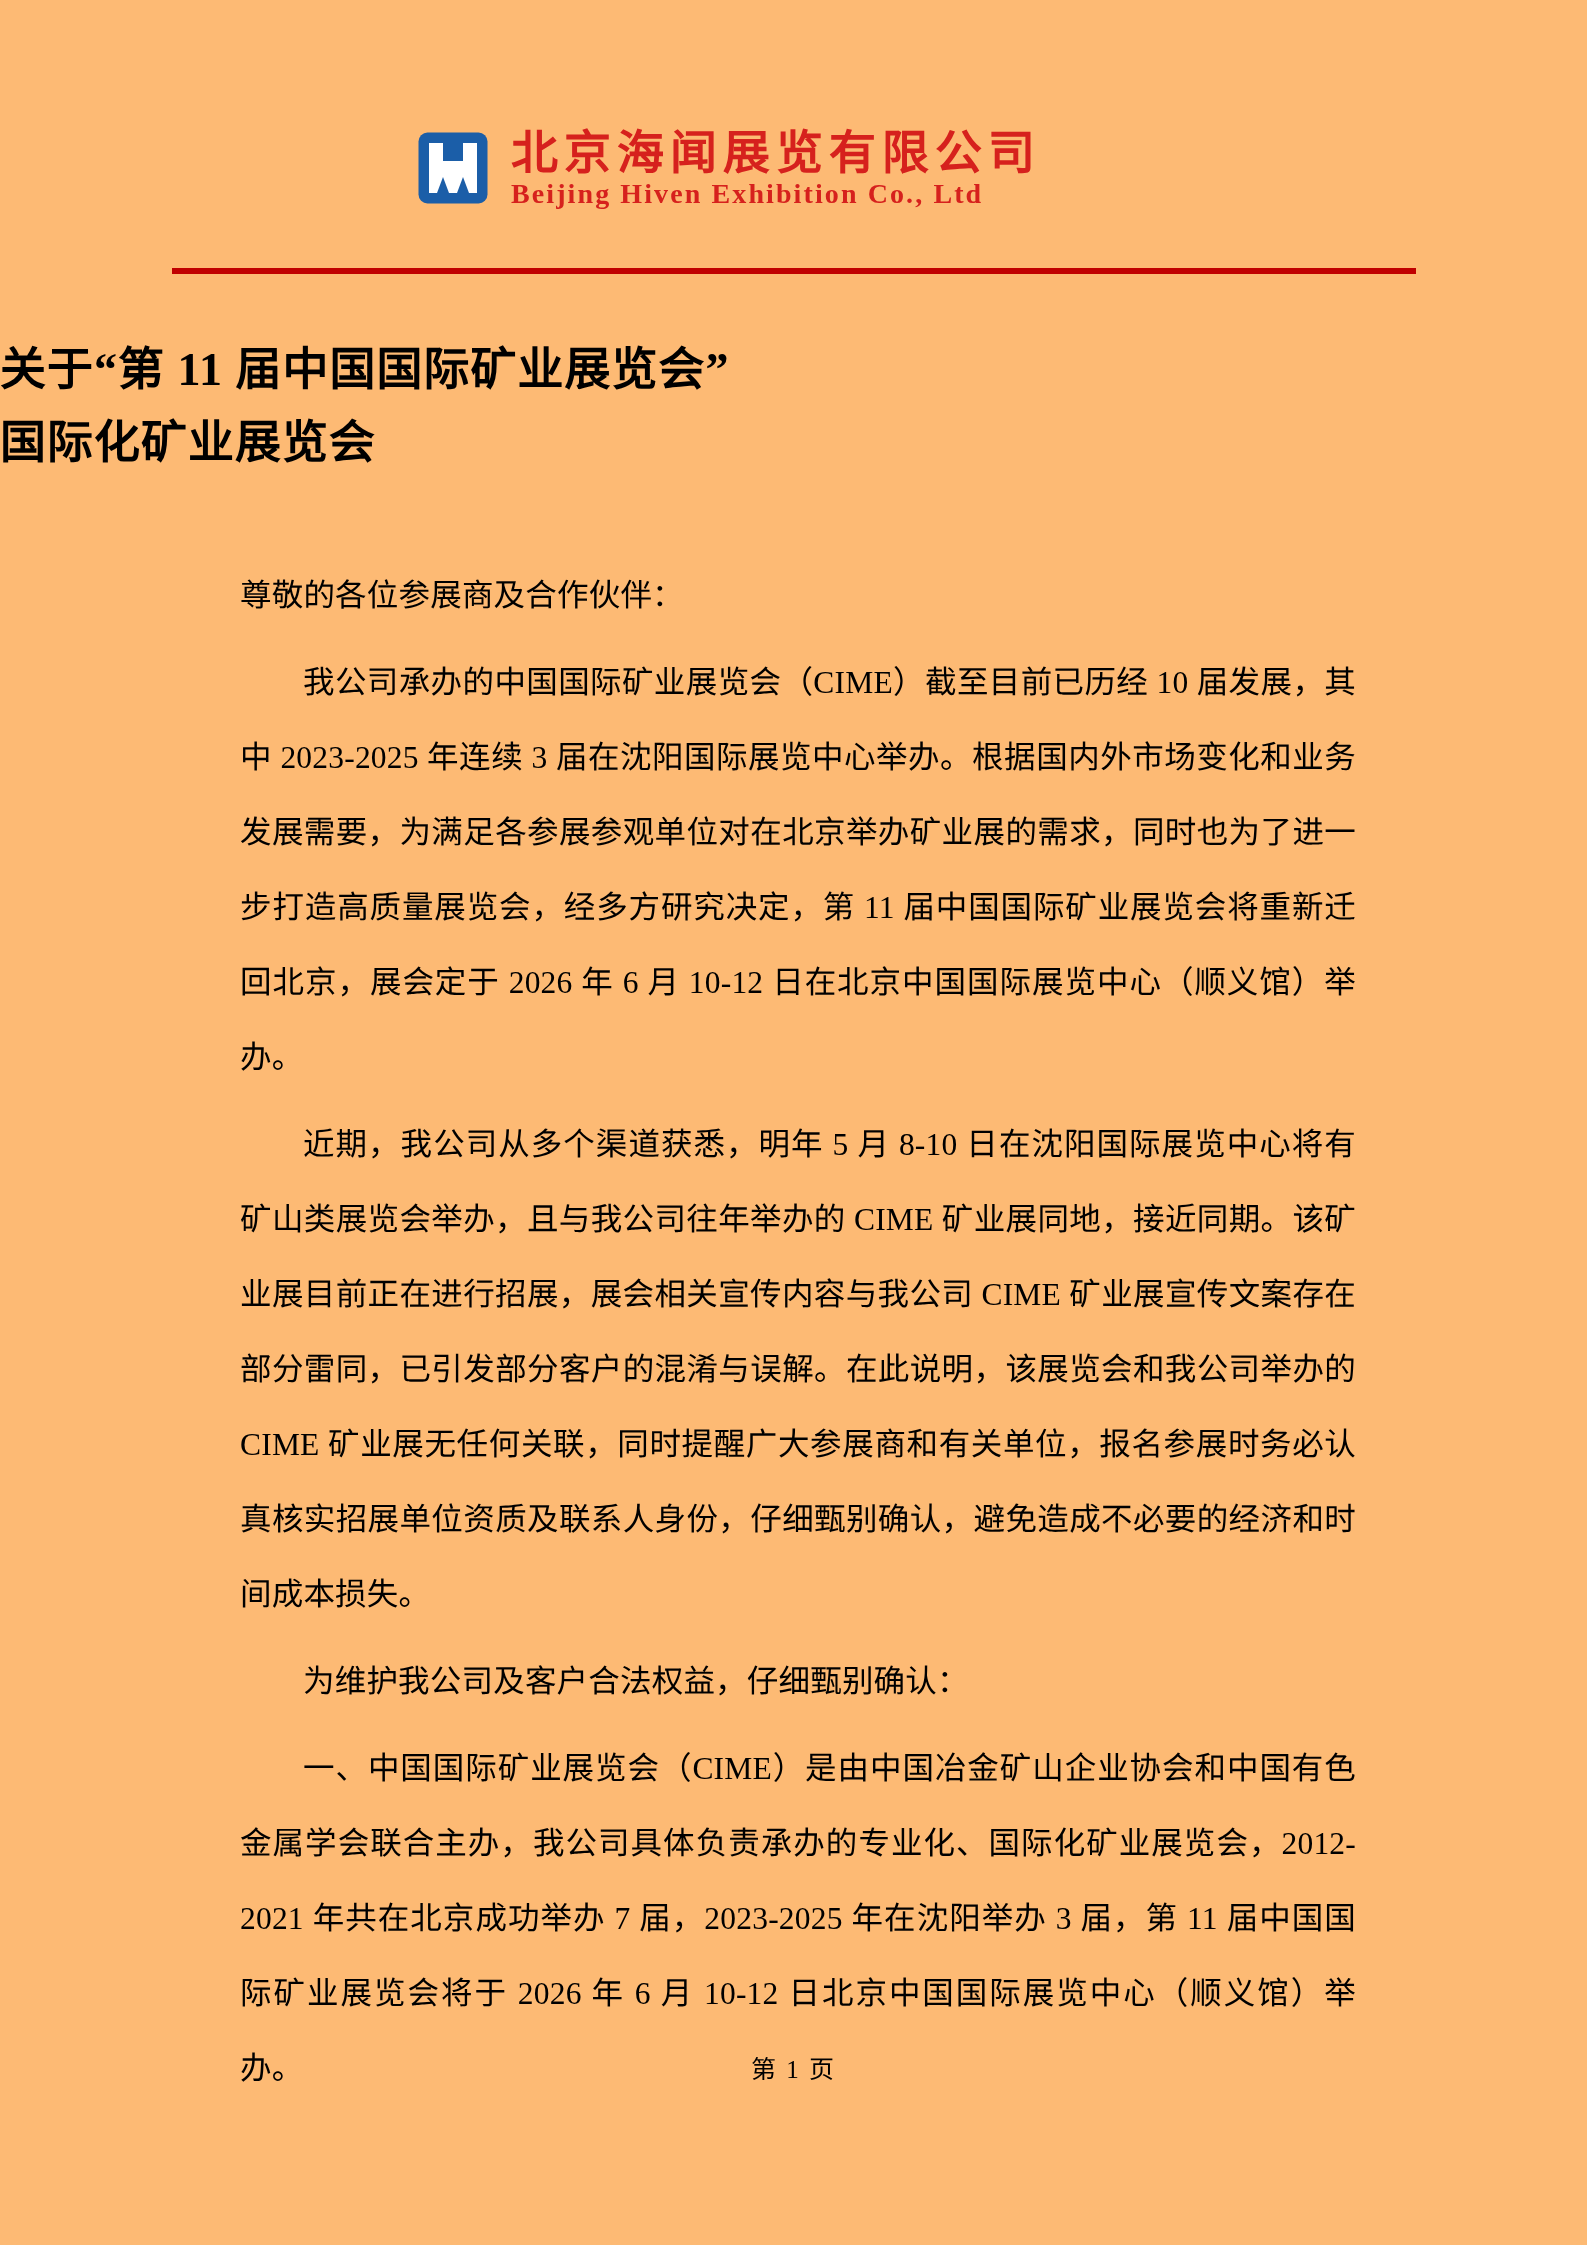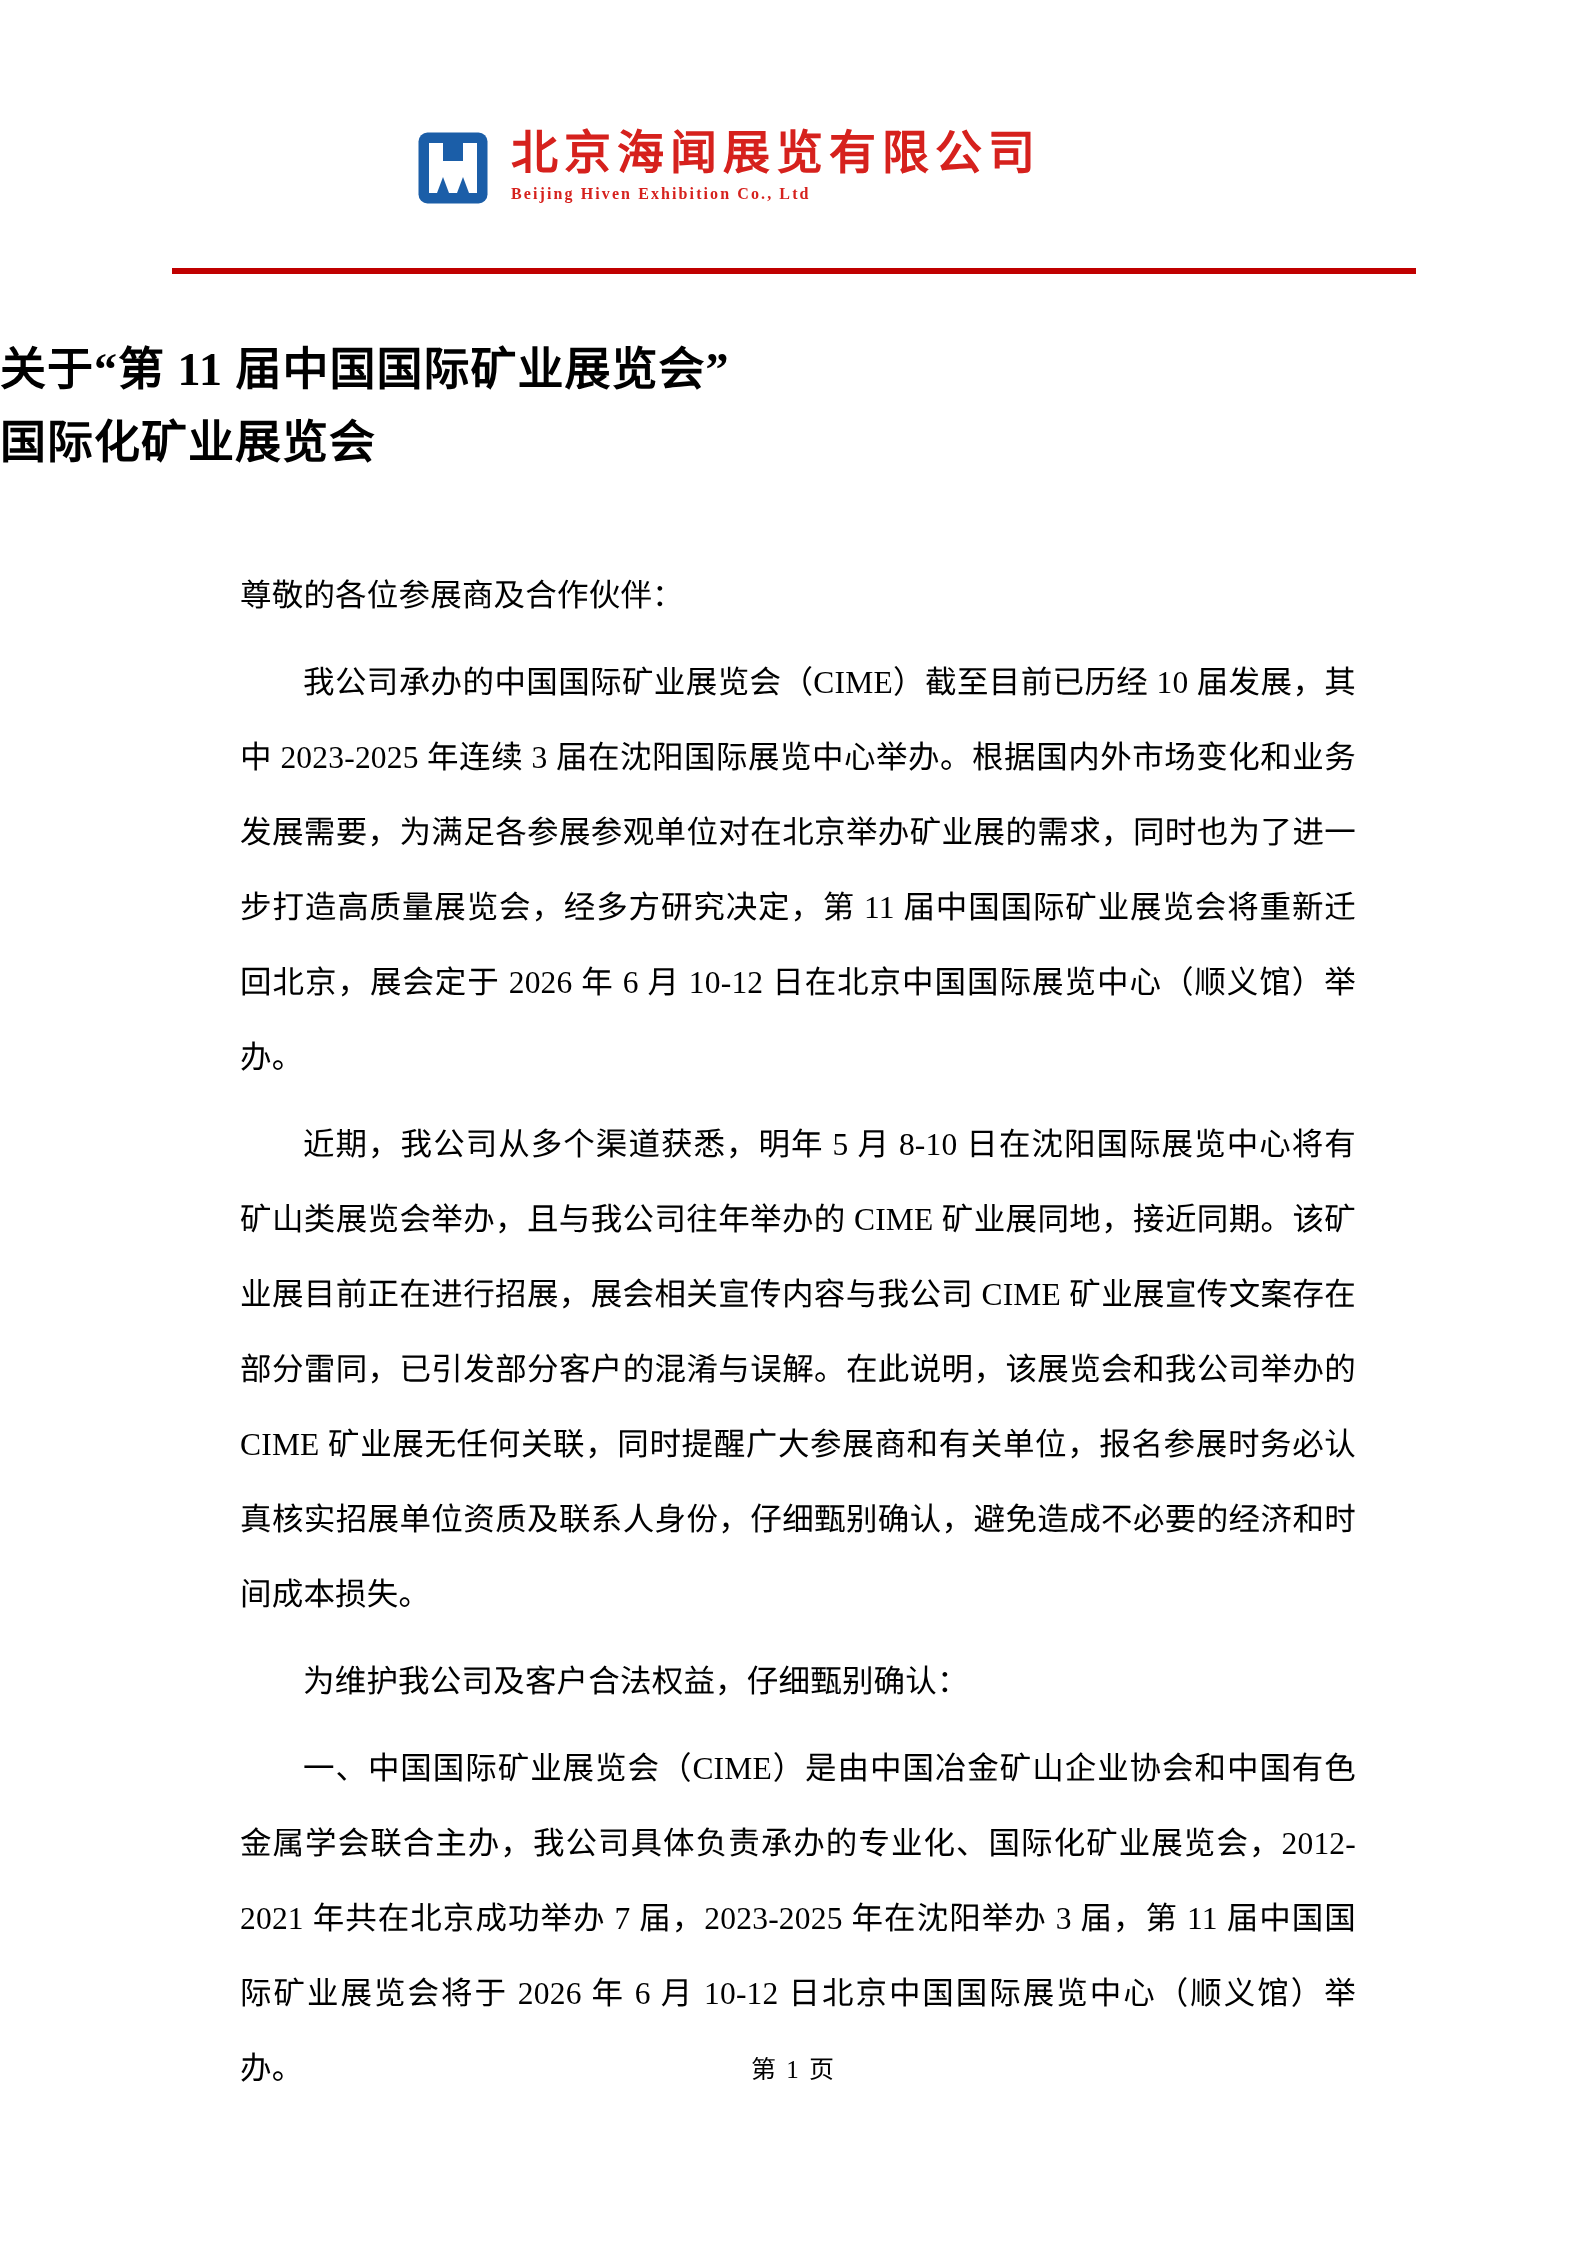--- a/index.html
+++ b/index.html
@@ -6,21 +6,21 @@
   html, body {
     margin: 0;
     padding: 0;
     background: #8a8a8a;
   }
   .page {
     position: relative;
     width: 1587px;
     height: 2245px;
     margin: 0 auto;
-    background: #ffffff;
+    background: #fdba74;
     overflow: hidden;
     font-family: "Liberation Serif", "DejaVu Serif", serif;
     color: #000000;
     box-sizing: border-box;
   }
 
   
   .letterhead {
     position: absolute;
     left: 0;
@@ -51,21 +51,21 @@
     font-family: "Liberation Serif", "DejaVu Serif", serif;
     font-size: 47px;
     line-height: 50px;
     font-weight: 700;
     color: #d6211d;
     letter-spacing: 6px;
     white-space: nowrap;
   }
   .logo-en {
     font-family: "Liberation Serif", "DejaVu Serif", serif;
-    font-size: 16px;
+    font-size: 28px;
     line-height: 26px;
     font-weight: 700;
     color: #d6211d;
     letter-spacing: 2.1px;
     white-space: nowrap;
     margin-top: 3px;
   }
   .head-rule {
     position: absolute;
     left: 172px;

